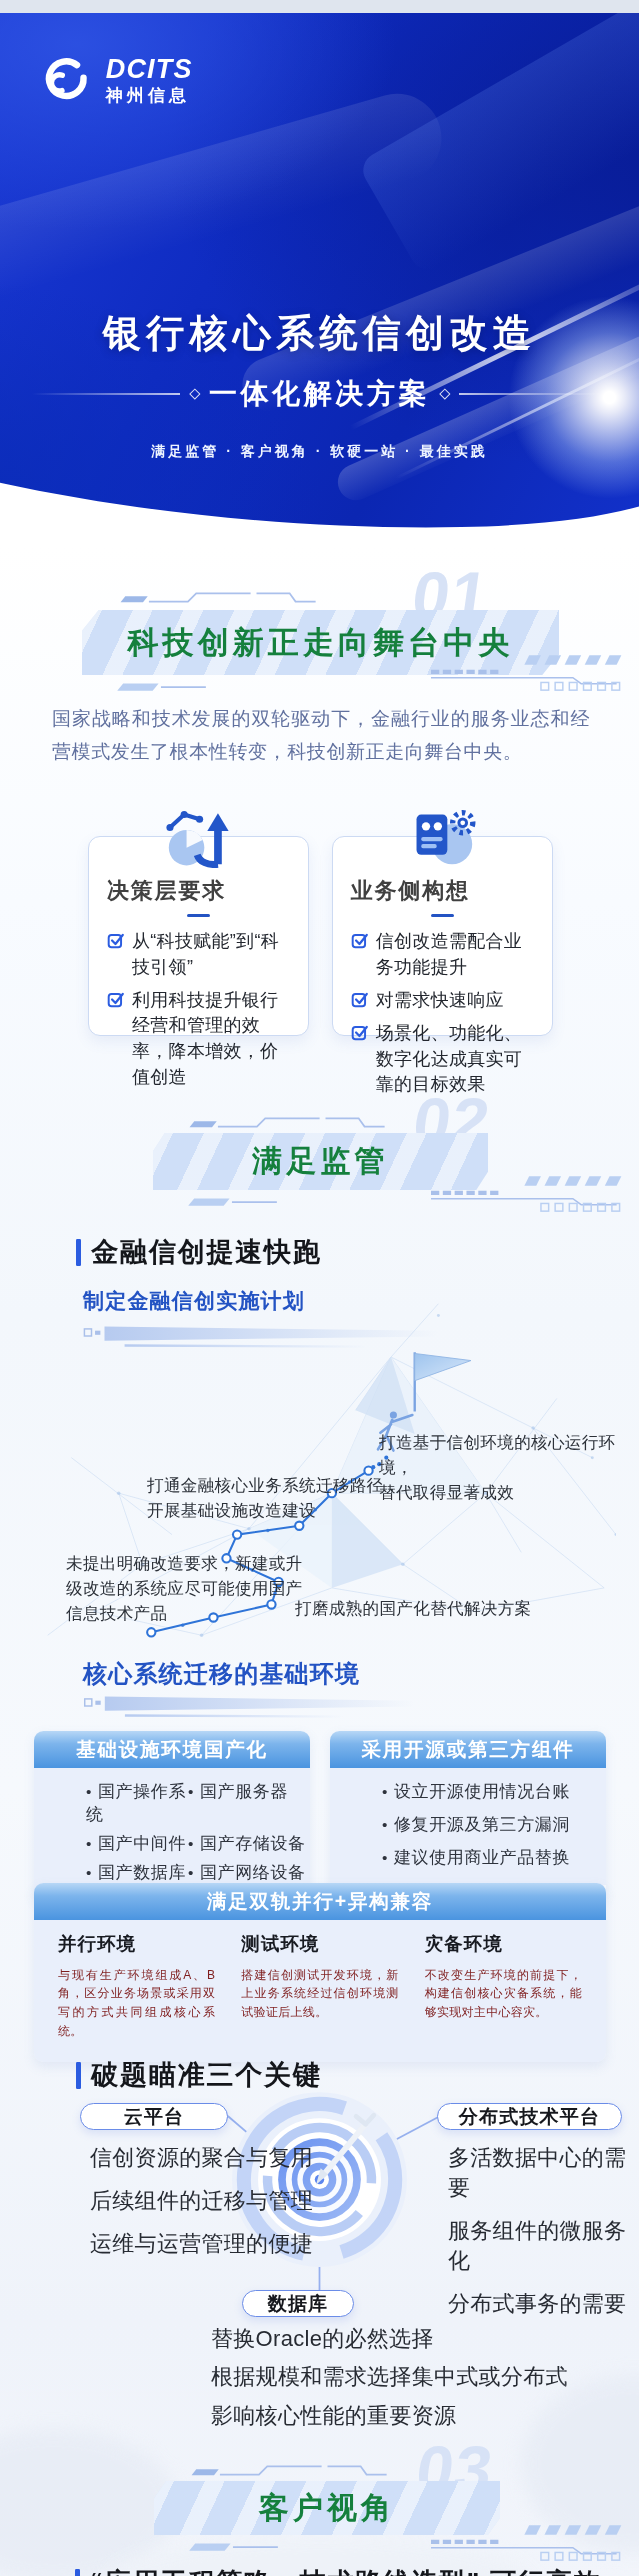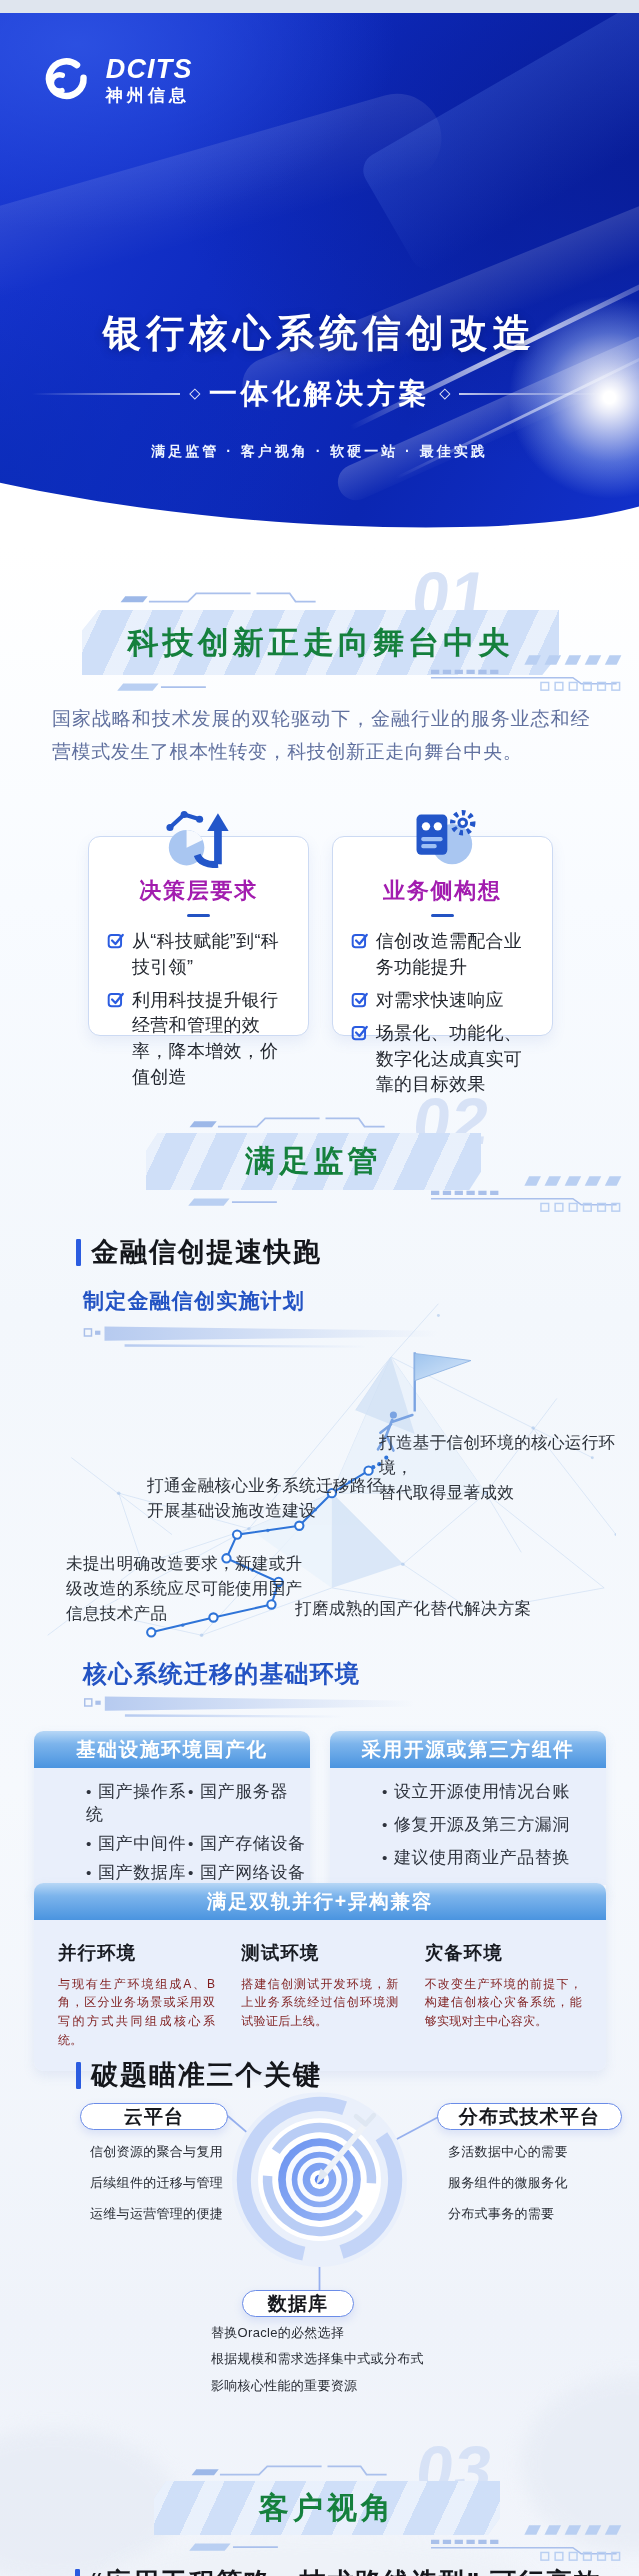--- a/index.html
+++ b/index.html
@@ -60,21 +60,21 @@
   .banner .btxt{position:relative;color:#15803d;font-weight:900;letter-spacing:4.1px;}
   .deco{position:absolute;pointer-events:none;}
 
   
   .intro{position:absolute;left:52px;top:690px;width:538px;font-size:19px;line-height:1.72;
       color:#61719f;text-align:justify;letter-spacing:0.6px;}
   .cardrow{position:absolute;left:88px;top:823px;width:465px;display:flex;gap:22.5px;}
   .card01{position:relative;flex:1;height:200px;background:#ffffff;border:1.2px solid #ccdaf3;border-radius:12px;
       box-shadow:0 6px 14px rgba(90,120,200,.10);padding:39px 18px 0 18px;}
   .cardtop-icon{position:absolute;left:50%;top:-31px;transform:translateX(-50%);}
-  .c01-title{text-align:center;font-size:22px;font-weight:800;color:#a21caf;letter-spacing:1.8px;}
+  .c01-title{text-align:left;font-size:22px;font-weight:800;color:#404040;letter-spacing:1.8px;}
   .tdash{width:22.5px;height:3px;background:#2353c3;border-radius:1.8px;margin:7.7px auto 12.4px auto;}
   .citem{display:flex;gap:7px;margin-bottom:7.7px;}
   .citem .ck{flex:0 0 18px;margin-top:2.4px;}
   .citem .ctx{font-size:18px;color:#23272f;line-height:1.42;letter-spacing:0.3px;}
 
   
   .h-bar{display:flex;align-items:center;gap:10px;}
   .h-bar .bar{width:5.3px;height:27px;background:#2b5ce0;border-radius:1.2px;}
   .h-bar .t{font-size:27px;font-weight:900;color:#14161b;letter-spacing:1.8px;}
   .h-blue{font-size:21px;font-weight:800;color:#2353c3;letter-spacing:1.2px;}
@@ -87,29 +87,29 @@
       background:linear-gradient(180deg,#b7d7f6 0%,#7cb4ec 35%,#4a94e0 100%);
       color:#fff;font-size:19.5px;font-weight:800;letter-spacing:1.8px;}
   .envbody{background:#e9effb;padding:13px 0 15.4px 52px;min-height:94px;}
   .grid2{display:grid;grid-template-columns:102px 1fr;row-gap:6px;}
   .bullet{font-size:17px;color:#2e333d;letter-spacing:0.6px;line-height:1.35;}
   .bullet::before{content:"•";color:#2e333d;margin-right:6px;font-size:15.4px;}
   .col1 .bullet{margin-bottom:10px;}
 
   .dualcard{position:absolute;left:34px;top:1870px;width:572px;border-radius:9.5px;overflow:hidden;
       box-shadow:0 4.7px 12px rgba(100,130,200,.12);}
-  .dualbody{background:#e9effb;padding:20px 24px 21px 24px;display:flex;gap:26px;}
+  .dualbody{background:#e9effb;padding:11px 24px 21px 24px;display:flex;gap:26px;}
   .dcol{flex:1;}
   .dcol .dt{font-size:18.4px;font-weight:800;color:#181b22;letter-spacing:1.2px;margin-bottom:9.5px;}
   .dcol .dd{font-size:12px;color:#7f1d1d;line-height:1.58;text-align:justify;letter-spacing:0.3px;}
 
   .pill{position:absolute;background:#fff;border:1.8px solid #6a8ce8;border-radius:24px;
       display:flex;align-items:center;justify-content:center;font-size:19px;font-weight:800;color:#16181d;
       letter-spacing:1.2px;box-shadow:0 3.6px 8.3px rgba(100,130,220,.18);}
-  .keytxt{position:absolute;font-size:13px;color:#272b33;letter-spacing:0.3px;}
+  .keytxt{position:absolute;font-size:22px;color:#272b33;letter-spacing:0.3px;}
   .keytxt div{margin-bottom:13px;}
 
   .stage{position:absolute;border-radius:50%;filter:blur(8.3px);}
 
   
   .h4wrap{position:absolute;left:75px;top:2552px;}
   .h4wrap .t{font-size:26px;}
 </style>
 </head>
 <body>
@@ -276,21 +276,21 @@
     </div>
   </div>
 
   <div class="secnum abs" style="left:414px;top:1075px;">02</div>
 
   <svg class="deco" style="left:186px;top:1100px;" width="201" height="16.6" viewBox="0 0 340 28">
     <polygon points="6,24 44,24 52,14 14,14" fill="#9db8e8"></polygon>
     <path d="M54,23 H120 L134,9 H226 M236,9 H292 L302,23 H336" fill="none" stroke="#aac0ec" stroke-width="3"></path>
   </svg>
 
-  <div class="banner" style="left:146px;top:1120px;width:335px;height:57px;">
+  <div class="banner" style="left:153px;top:1120px;width:335px;height:57px;">
     <span class="btxt" style="font-size:30px;">满足监管</span>
   </div>
 
   <svg class="deco" style="left:188px;top:1182px;" width="95" height="13" viewBox="0 0 160 22">
     <polygon points="0,18 60,18 70,6 10,6" fill="#b9cff2"></polygon>
     <path d="M74,12 H150" stroke="#aac0ec" stroke-width="3"></path>
   </svg>
 
   <svg class="deco" style="left:431px;top:1162px;" width="201" height="38" viewBox="0 0 340 64">
     <g fill="#b9cff2">

